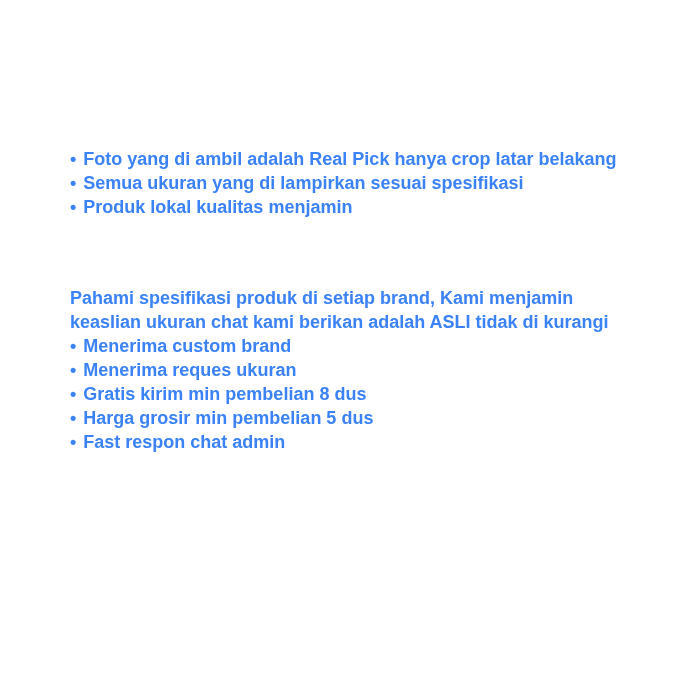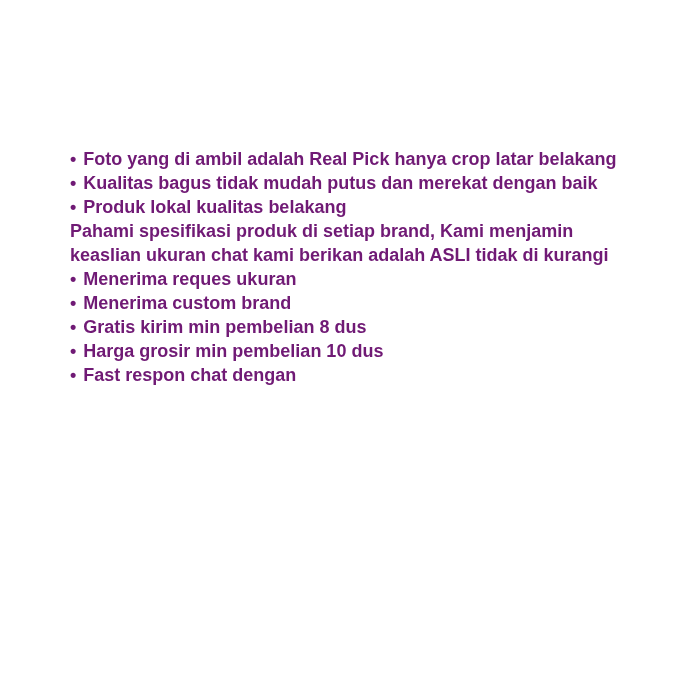--- a/index.html
+++ b/index.html
@@ -10,81 +10,82 @@
   .canvas {
     position: relative;
     width: 700px;
     height: 700px;
     background: #ffffff;
     overflow: hidden;
     font-family: "Liberation Sans", "DejaVu Sans", sans-serif;
     font-weight: 700;
     font-size: 18px;
     line-height: 24px;
-    color: #701a75;
+    color: #3b82f6;
   }
   .content {
     position: absolute;
     left: 70px;
     top: 147px;
     right: 20px;
   }
   ul.bullet-list {
     list-style: none;
     margin: 0;
     padding: 0;
   }
   ul.bullet-list li {
     white-space: nowrap;
   }
   .bullet-marker {
     display: inline-block;
     margin-right: 7px;
   }
   .guarantee {
+    margin-top: 67px;
   }
   .services {
     margin-top: 43px;
   }
 </style>
 </head>
 <body>
 
 <div class="canvas">
   <div class="content">
 
     <ul class="bullet-list">
       <li>
         <span class="bullet-marker">•</span><span>Foto yang di ambil adalah Real Pick hanya crop latar belakang</span>
       </li>
       <li>
-        <span class="bullet-marker">•</span><span>Kualitas bagus tidak mudah putus dan merekat dengan baik</span>
+        <span class="bullet-marker">•</span><span>Semua ukuran yang di lampirkan sesuai spesifikasi</span>
       </li>
       <li>
-        <span class="bullet-marker">•</span><span>Produk lokal kualitas belakang</span>
+        <span class="bullet-marker">•</span><span>Produk lokal kualitas menjamin</span>
       </li>
     </ul>
 
     <div class="guarantee">
       <div>Pahami spesifikasi produk di setiap brand, Kami menjamin</div>
       <div>keaslian ukuran chat kami berikan adalah ASLI tidak di kurangi</div>
     </div>
 
     <ul class="bullet-list services">
       <li>
-        <span class="bullet-marker">•</span><span>Menerima reques ukuran</span>
+        <span class="bullet-marker">•</span><span>Menerima custom brand</span>
       </li>
       <li>
-        <span class="bullet-marker">•</span><span>Menerima custom brand</span>
+        <span class="bullet-marker">•</span><span>Menerima reques ukuran</span>
       </li>
       <li>
         <span class="bullet-marker">•</span><span>Gratis kirim min pembelian 8 dus</span>
       </li>
       <li>
-        <span class="bullet-marker">•</span><span>Harga grosir min pembelian 10 dus</span>
+        <span class="bullet-marker">•</span><span>Harga grosir min pembelian 5 dus</span>
       </li>
       <li>
-        <span class="bullet-marker">•</span><span>Fast respon chat dengan</span>
+        <span class="bullet-marker">•</span><span>Fast respon chat admin</span>
       </li>
     </ul>
 
   </div>
 </div>
 
 </body></html>

